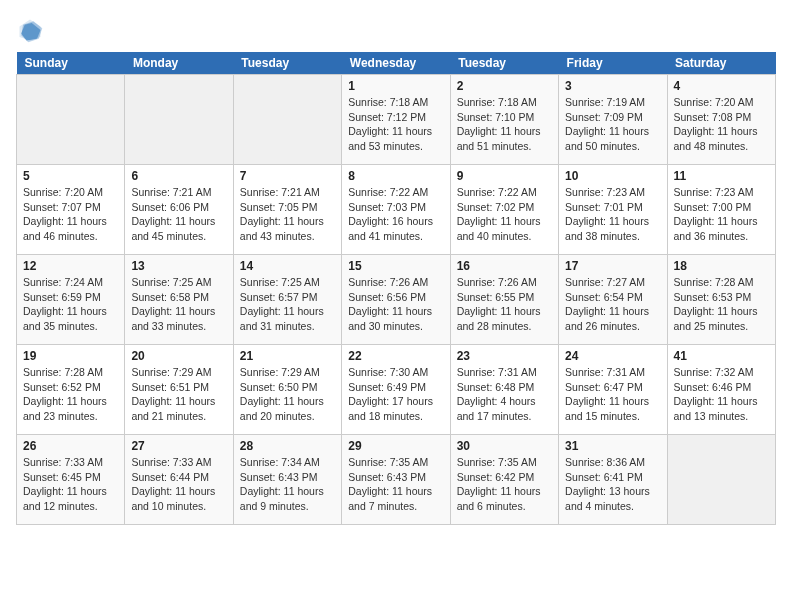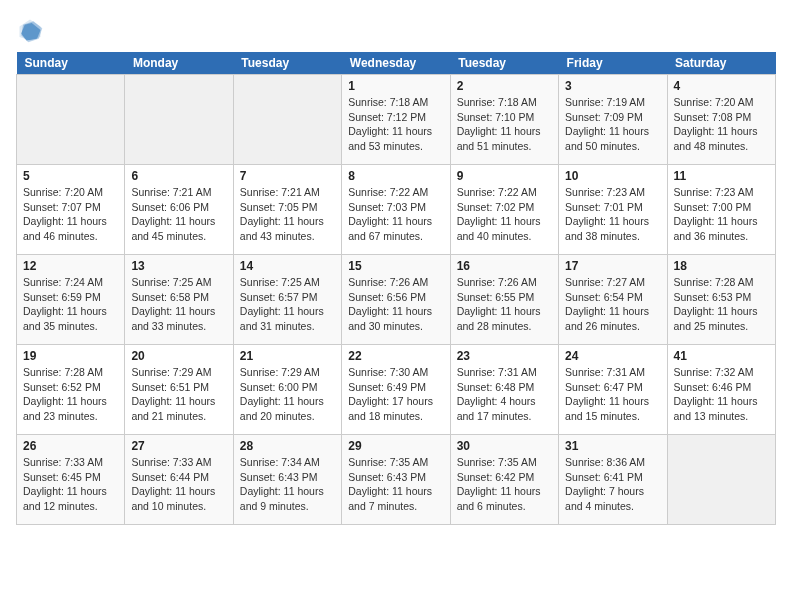--- a/index.html
+++ b/index.html
@@ -180,21 +180,21 @@
             <div>Sunrise: 7:21 AM</div>
             <div>Sunset: 7:05 PM</div>
             <div>Daylight: 11 hours and 43 minutes.</div>
           </div>
         </td>
         <td>
           <div class="day-number">8</div>
           <div class="day-info">
             <div>Sunrise: 7:22 AM</div>
             <div>Sunset: 7:03 PM</div>
-            <div>Daylight: 11 hours and 67 minutes.</div>
+            <div>Daylight: 16 hours and 41 minutes.</div>
           </div>
         </td>
         <td>
           <div class="day-number">9</div>
           <div class="day-info">
             <div>Sunrise: 7:22 AM</div>
             <div>Sunset: 7:02 PM</div>
             <div>Daylight: 11 hours and 40 minutes.</div>
           </div>
         </td>
@@ -287,21 +287,21 @@
           <div class="day-info">
             <div>Sunrise: 7:29 AM</div>
             <div>Sunset: 6:51 PM</div>
             <div>Daylight: 11 hours and 21 minutes.</div>
           </div>
         </td>
         <td>
           <div class="day-number">21</div>
           <div class="day-info">
             <div>Sunrise: 7:29 AM</div>
-            <div>Sunset: 6:00 PM</div>
+            <div>Sunset: 6:50 PM</div>
             <div>Daylight: 11 hours and 20 minutes.</div>
           </div>
         </td>
         <td>
           <div class="day-number">22</div>
           <div class="day-info">
             <div>Sunrise: 7:30 AM</div>
             <div>Sunset: 6:49 PM</div>
             <div>Daylight: 17 hours and 18 minutes.</div>
           </div>
@@ -370,19 +370,19 @@
             <div>Sunrise: 7:35 AM</div>
             <div>Sunset: 6:42 PM</div>
             <div>Daylight: 11 hours and 6 minutes.</div>
           </div>
         </td>
         <td>
           <div class="day-number">31</div>
           <div class="day-info">
             <div>Sunrise: 8:36 AM</div>
             <div>Sunset: 6:41 PM</div>
-            <div>Daylight: 7 hours and 4 minutes.</div>
+            <div>Daylight: 13 hours and 4 minutes.</div>
           </div>
         </td>
         <td class="empty"></td>
       </tr>
     </tbody>
 </table>
 
 </body></html>

